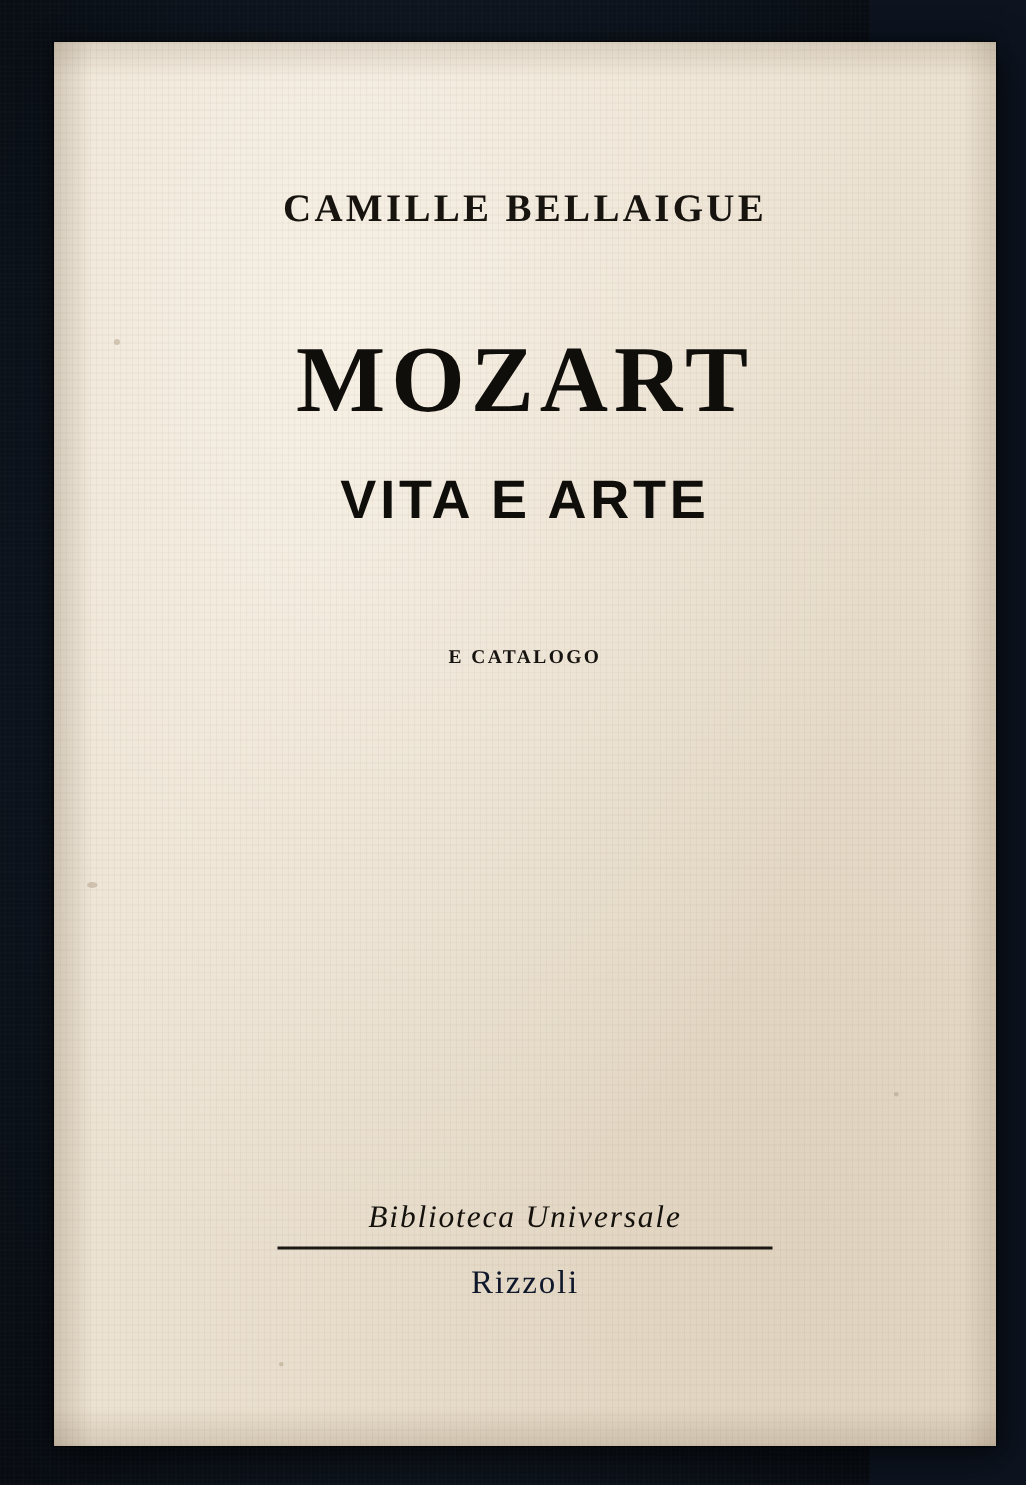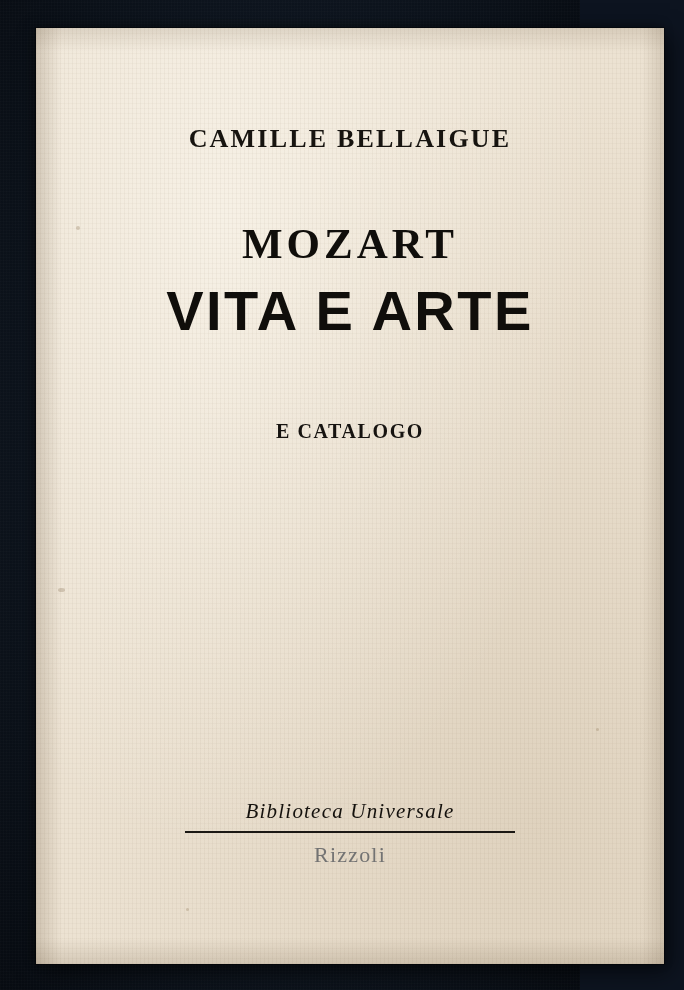--- a/index.html
+++ b/index.html
@@ -83,44 +83,44 @@
     font-size: 26px;
     font-weight: 700;
     letter-spacing: 2.2px;
     color: #171410;
     text-align: center;
     font-family: "Liberation Serif", serif;
   }
 
   .title-main {
     margin-top: 68px;
-    font-size: 43px;
+    font-size: 63px;
     font-weight: 700;
     letter-spacing: 4px;
     color: #100e0b;
     text-align: center;
     line-height: 1;
     font-family: "Liberation Serif", serif;
   }
 
   .title-sub {
-    margin-top: 18px;
-    font-size: 56px;
+    margin-top: 30px;
+    font-size: 36px;
     font-weight: 700;
     letter-spacing: 2.5px;
     color: #100e0b;
     text-align: center;
     line-height: 1;
     font-family: "Liberation Sans", sans-serif;
   }
 
   .subtitle-block {
     margin-top: 78px;
     text-align: center;
-    font-size: 20px;
+    font-size: 13px;
     font-weight: 700;
     letter-spacing: 1.6px;
     line-height: 1.45;
     color: #161310;
     font-family: "Liberation Serif", serif;
   }
 
   .imprint {
     position: absolute;
     left: 0;
@@ -137,21 +137,21 @@
   }
   .imprint-rule {
     width: 330px;
     height: 2px;
     background: #1b1814;
     margin: 7px auto 9px auto;
   }
   .imprint-publisher {
     font-size: 22px;
     letter-spacing: 1.2px;
-    color: #737373;
+    color: #0f172a;
     font-family: "Liberation Serif", serif;
   }
 </style>
 </head>
 <body>
 
 <div class="scene">
 
   <div class="book-cover">
 

